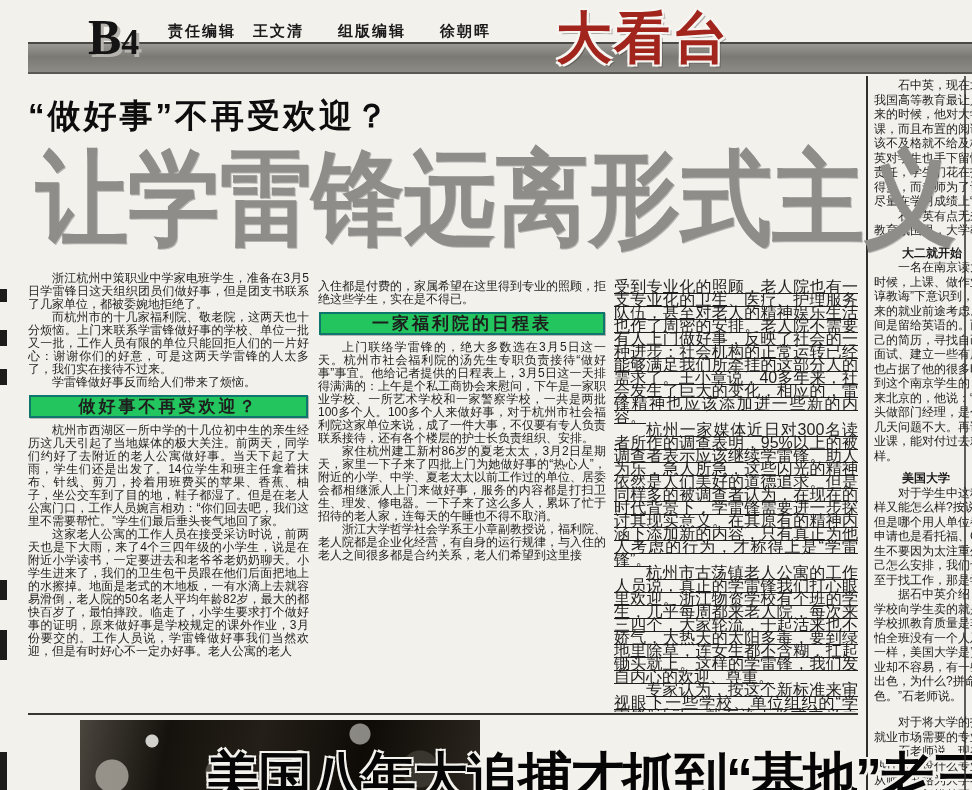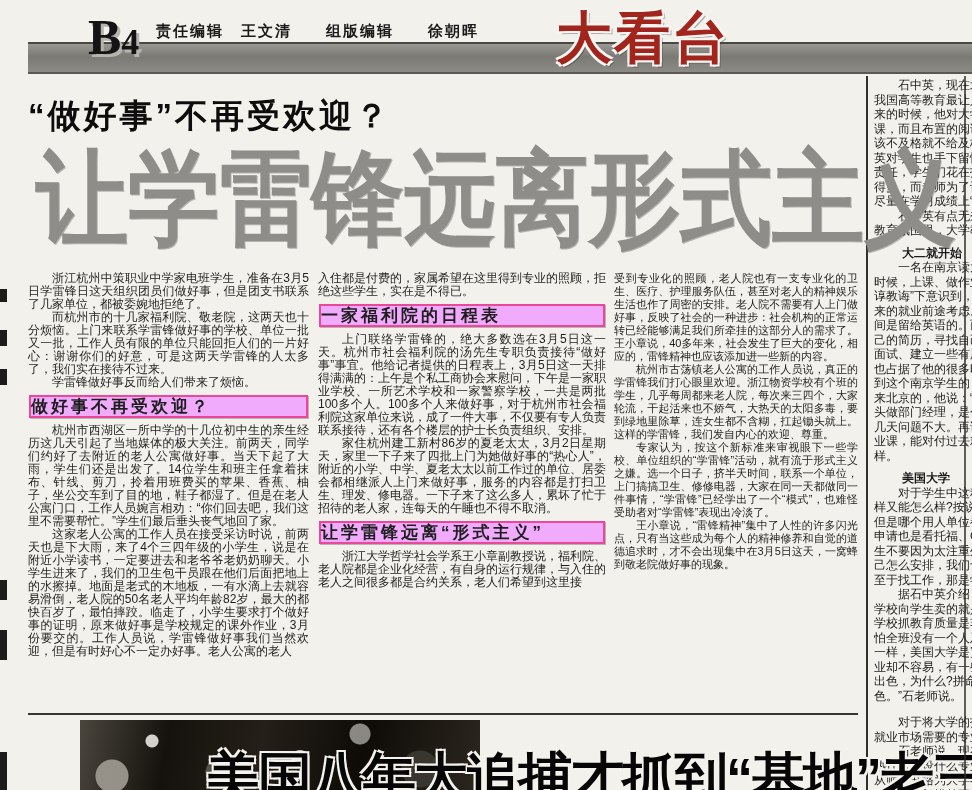--- a/index.html
+++ b/index.html
@@ -7,44 +7,44 @@
         font-family:"Liberation Sans","DejaVu Sans",sans-serif;color:#1e1e1e;}
 
   
   #banner{position:absolute;left:28px;top:42px;width:944px;height:28px;
           background:linear-gradient(180deg,#9a9892 0%,#7b7973 45%,#8d8b85 100%);
           border-top:2px solid #4a4844;border-bottom:2px solid #5a5852;}
   #section-label{position:absolute;left:88px;top:12px;font-family:"Liberation Serif","DejaVu Serif",serif;
           font-weight:bold;color:#141414;text-shadow:3px 3px 0 #b6b4ae;line-height:1;z-index:3;}
   #section-label .big{font-size:50px;}
   #section-label .small{font-size:36px;}
-  #editors{position:absolute;left:156px;top:22px;font-size:15px;font-weight:bold;color:#1a1a1a;
+  #editors{position:absolute;left:168px;top:22px;font-size:15px;font-weight:bold;color:#1a1a1a;
           letter-spacing:2px;z-index:3;}
   #banner-title{position:absolute;left:556px;top:10px;font-size:56px;font-weight:900;line-height:1;
           letter-spacing:2px;z-index:4;
           text-shadow:-2px -2px 0 #f6f5f1,2px -2px 0 #f6f5f1,-2px 2px 0 #f6f5f1,2px 2px 0 #f6f5f1,3px 3px 0 rgba(40,40,40,.35);text-align:center;}
 
   
   #kicker{position:absolute;left:28px;top:94px;width:830px;text-align:left;
           font-size:33px;font-weight:900;letter-spacing:3px;color:#0d0d0d;}
   #headline{position:absolute;left:36px;top:138px;width:818px;height:120px;
           display:flex;justify-content:space-between;align-items:center;
           font-size:92px;font-weight:900;line-height:1;z-index:2;
           text-shadow:1px 1px 0 rgba(90,90,90,.4);}
   #headline span{transform:scaleY(1.12);display:inline-block;}
 
   
   .col{position:absolute;top:272px;height:440px;overflow:hidden;font-size:12px;line-height:13px;
        text-align:justify;}
   #col-1{left:28px;width:281px;}
   #col-2{left:318px;width:288px;}
-  #col-3{left:614px;width:244px;font-size:11px;}
+  #col-3{left:614px;width:244px;font-size:16px;text-decoration:underline;}
   .para{margin:0;text-indent:2em;}
-  .para.cont{text-indent:0;}
-  .boxhead{margin:6px 1px;border:2px solid #ec4899;background:#f0abfc;
+  .para.cont{text-indent:0;margin-top:8px;}
+  .boxhead{margin:6px 1px;border:2px solid #0f766e;background:#22c55e;text-align:center;
        font-weight:bold;font-size:17px;letter-spacing:3px;padding:3px 0;text-indent:0;
        box-shadow:1px 1px 0 rgba(70,70,70,.35);}
 
   
   #rule-bottom{position:absolute;left:28px;top:713px;width:830px;height:0;border-top:2px solid #38362f;}
   #rule-sidebar{position:absolute;left:866px;top:76px;width:0;height:714px;border-left:2px solid #32302b;}
   #rule-edge{position:absolute;left:964px;top:76px;width:0;height:714px;border-left:2px solid rgba(45,43,40,.75);z-index:6;}
 
   
   #sidebar{position:absolute;left:874px;top:78px;width:98px;height:712px;overflow:hidden;
@@ -107,25 +107,25 @@
       <p class="para">学雷锋做好事反而给人们带来了烦恼。</p>
       <div class="boxhead">做好事不再受欢迎？</div>
       <p class="para">杭州市西湖区一所中学的十几位初中生的亲生经历这几天引起了当地媒体的极大关注。前两天，同学们约好了去附近的老人公寓做好事。当天下起了大雨，学生们还是出发了。14位学生和班主任拿着抹布、针线、剪刀，拎着用班费买的苹果、香蕉、柚子，坐公交车到了目的地，鞋子都湿了。但是在老人公寓门口，工作人员婉言相劝：“你们回去吧，我们这里不需要帮忙。”学生们最后垂头丧气地回了家。</p>
       <p class="para">这家老人公寓的工作人员在接受采访时说，前两天也是下大雨，来了4个三四年级的小学生，说是在附近小学读书，一定要进去和老爷爷老奶奶聊天。小学生进来了，我们的卫生包干员跟在他们后面把地上的水擦掉。地面是老式的木地板，一有水滴上去就容易滑倒，老人院的50名老人平均年龄82岁，最大的都快百岁了，最怕摔跤。临走了，小学生要求打个做好事的证明，原来做好事是学校规定的课外作业，3月份要交的。工作人员说，学雷锋做好事我们当然欢迎，但是有时好心不一定办好事。老人公寓的老人</p>
     </div>
   <div id="col-2" class="col">
       <p class="para cont">入住都是付费的，家属希望在这里得到专业的照顾，拒绝这些学生，实在是不得已。</p>
       <div class="boxhead">一家福利院的日程表</div>
       <p class="para">上门联络学雷锋的，绝大多数选在3月5日这一天。杭州市社会福利院的汤先生专职负责接待“做好事”事宜。他给记者提供的日程表上，3月5日这一天排得满满的：上午是个私工商协会来慰问，下午是一家职业学校、一所艺术学校和一家警察学校，一共是两批100多个人。100多个人来做好事，对于杭州市社会福利院这家单位来说，成了一件大事，不仅要有专人负责联系接待，还有各个楼层的护士长负责组织、安排。</p>
       <p class="para">家住杭州建工新村86岁的夏老太太，3月2日星期天，家里一下子来了四批上门为她做好事的“热心人”，附近的小学、中学、夏老太太以前工作过的单位、居委会都相继派人上门来做好事，服务的内容都是打扫卫生、理发、修电器。一下子来了这么多人，累坏了忙于招待的老人家，连每天的午睡也不得不取消。</p>
-      <div class="boxhead">让学雷锋远离“形式主义”</div>
       <p class="para">浙江大学哲学社会学系王小章副教授说，福利院、老人院都是企业化经营，有自身的运行规律，与入住的老人之间很多都是合约关系，老人们希望到这里接</p>
     </div>
   <div id="col-3" class="col">
       <p class="para cont">受到专业化的照顾，老人院也有一支专业化的卫生、医疗、护理服务队伍，甚至对老人的精神娱乐生活也作了周密的安排。老人院不需要有人上门做好事，反映了社会的一种进步：社会机构的正常运转已经能够满足我们所牵挂的这部分人的需求了。王小章说，40多年来，社会发生了巨大的变化，相应的，雷锋精神也应该添加进一些新的内容。</p>
+      <p class="para">杭州一家媒体近日对300名读者所作的调查表明，95%以上的被调查者表示应该继续学雷锋。助人为乐，急人所急，这些闪光的精神依然是人们美好的道德追求。但是同样多的被调查者认为，在现在的时代背景下，学雷锋需要进一步探讨其现实意义。在其原有的精神内涵下添加新的内容，只有真正为他人考虑的行为，才称得上是“学雷锋”。</p>
       <p class="para">杭州市古荡镇老人公寓的工作人员说，真正的学雷锋我们打心眼里欢迎。浙江物资学校有个班的学生，几乎每周都来老人院，每次来三四个，大家轮流，干起活来也不娇气，大热天的太阳多毒，要到绿地里除草，连女生都不含糊，扛起锄头就上。这样的学雷锋，我们发自内心的欢迎、尊重。</p>
       <p class="para">专家认为，按这个新标准来审视眼下一些学校、单位组织的“学雷锋”活动，就有流于形式主义之嫌。选一个日子，挤半天时间，联系一个单位，上门搞搞卫生、修修电器，大家在同一天都做同一件事情，“学雷锋”已经学出了一个“模式”，也难怪受助者对“学雷锋”表现出冷淡了。</p>
       <p class="para">王小章说，“雷锋精神”集中了人性的许多闪光点，只有当这些成为每个人的精神修养和自觉的道德追求时，才不会出现集中在3月5日这天，一窝蜂到敬老院做好事的现象。</p>
     </div>
 
   <div id="rule-bottom"></div>
   <div id="rule-sidebar"></div>
   <div id="rule-edge"></div>
 
   <div id="sidebar">

